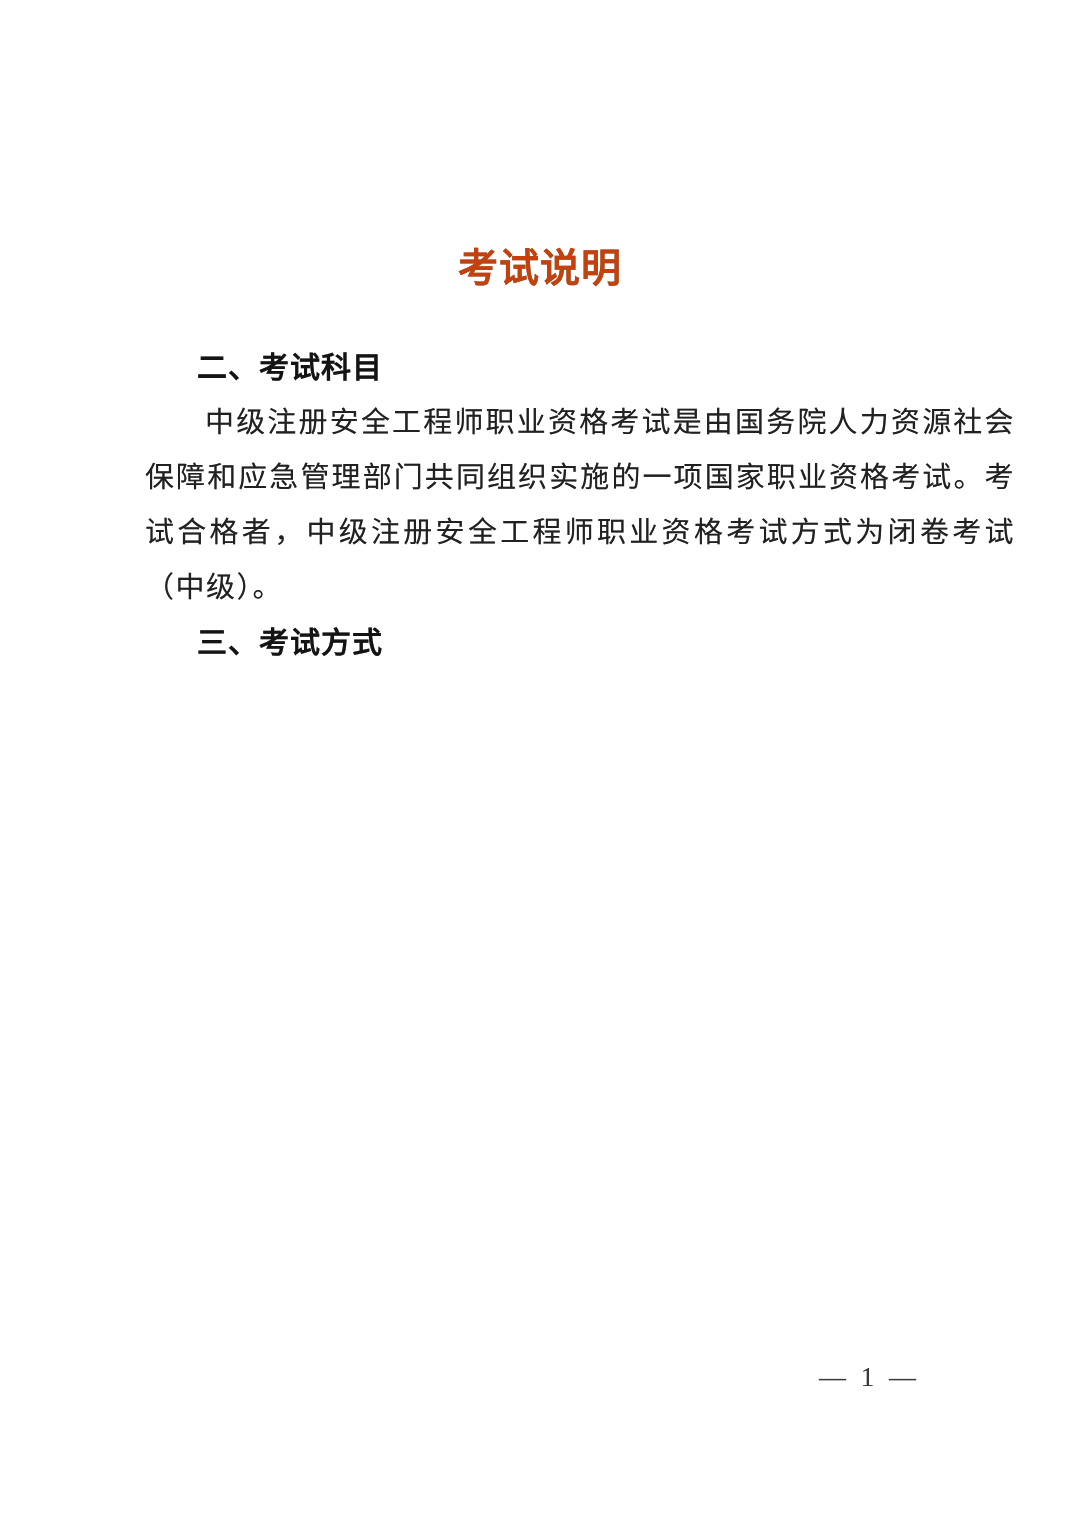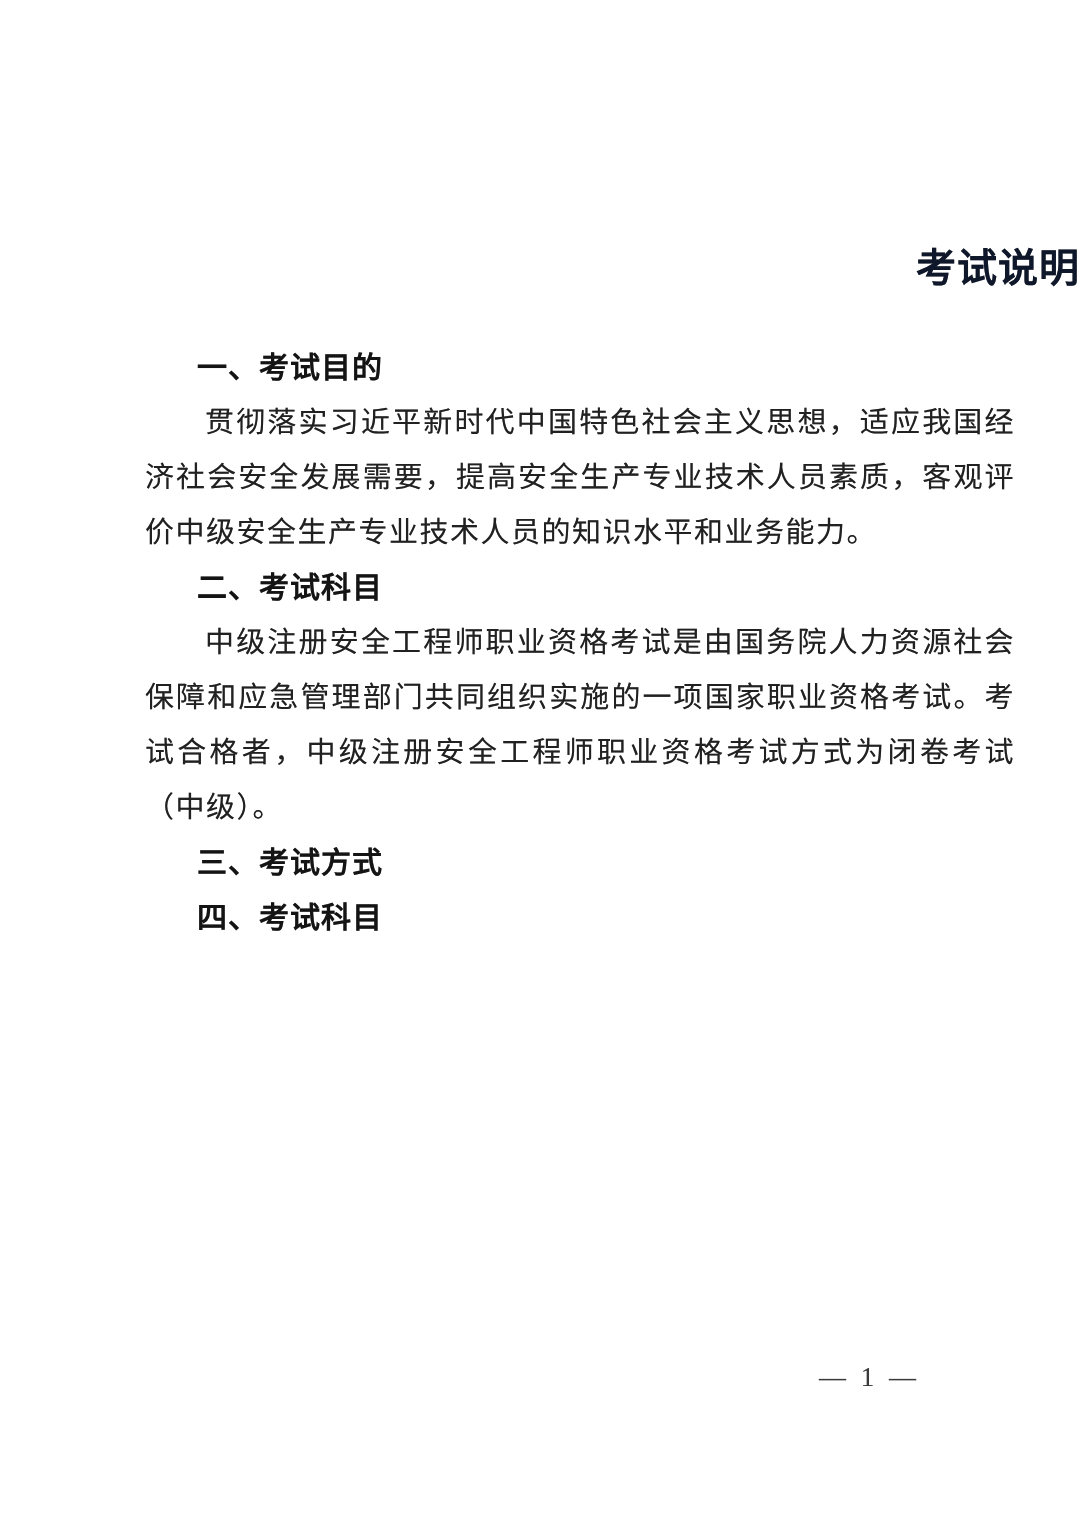--- a/index.html
+++ b/index.html
@@ -13,27 +13,27 @@
     height: 1527px;
     margin: 0 auto;
     background: #ffffff;
     box-sizing: border-box;
     padding-top: 247px;
     overflow: hidden;
     font-family: "Liberation Serif", serif;
   }
   .doc-title {
     margin: 0 0 49px 0;
-    text-align: right;
+    text-align: center;
     font-family: "Liberation Serif", serif;
     font-weight: bold;
     font-size: 40px;
     line-height: 44px;
     letter-spacing: 1px;
-    color: #0f172a;
+    color: #c2410c;
     text-shadow: 0 0 0.5px rgba(20,20,20,0.55);
   }
   .content {
     margin: 0 65px 0 145px; 
     color: #1f1f1f;
   }
   .sec-heading {
     margin: 0;
     padding-left: 52px;
     font-family: "Liberation Sans", sans-serif;
@@ -70,35 +70,30 @@
 </style>
 </head>
 <body>
 
 <div class="page">
 
   <h1 class="doc-title">考试说明</h1>
 
   <div class="content">
 
-    <section>
-      <h2 class="sec-heading">一、考试目的</h2>
-      <p class="body-para">贯彻落实习近平新时代中国特色社会主义思想，适应我国经济社会安全发展需要，提高安全生产专业技术人员素质，客观评价中级安全生产专业技术人员的知识水平和业务能力。</p>
-    </section>
 
     <section>
       <h2 class="sec-heading">二、考试科目</h2>
       <p class="body-para">中级注册安全工程师职业资格考试是由国务院人力资源社会保障和应急管理部门共同组织实施的一项国家职业资格考试。考试合格者，中级注册安全工程师职业资格考试方式为闭卷考试（中级）。</p>
     </section>
 
     <section>
       <h2 class="sec-heading">三、考试方式</h2>
     </section>
 
     <section>
-      <h2 class="sec-heading">四、考试科目</h2>
     </section>
 
   </div>
 
   <div class="page-number">— 1 —</div>
 
 </div>
 
 </body></html>

